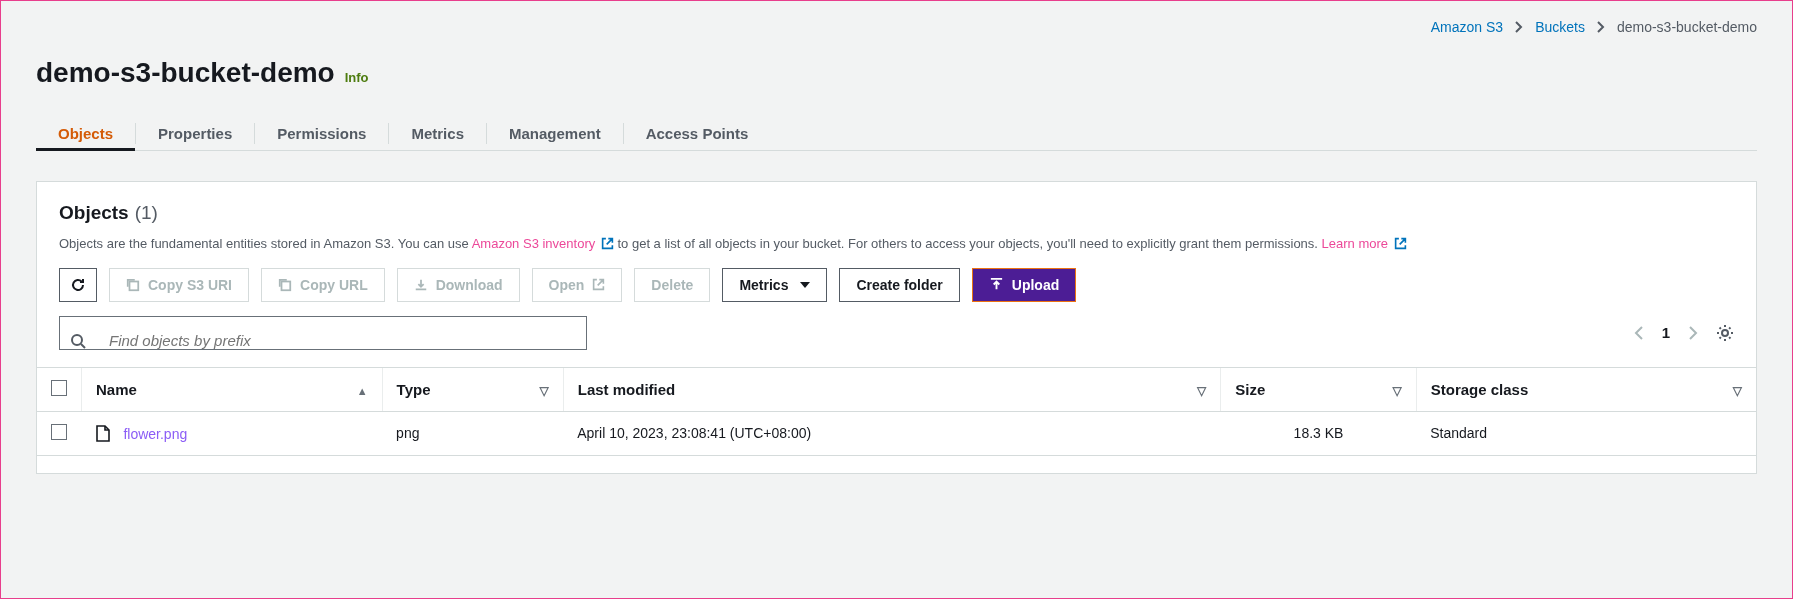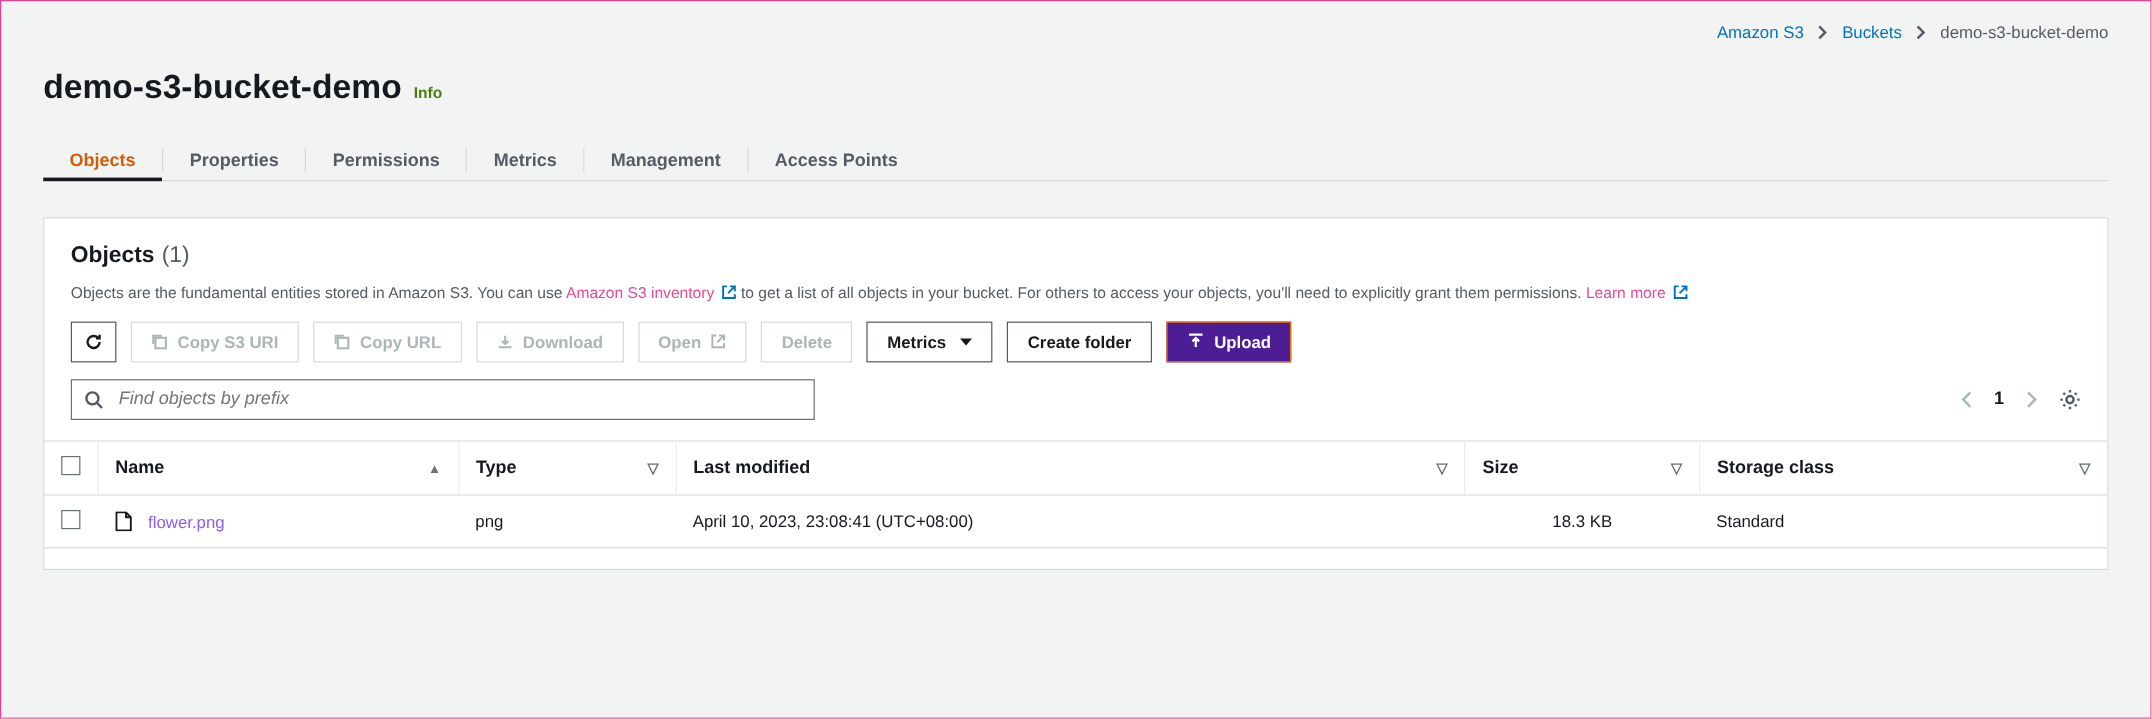--- a/index.html
+++ b/index.html
@@ -125,26 +125,26 @@
   }
   .filter-row {
     display: flex;
     align-items: center;
     justify-content: space-between;
     gap: 12px;
     margin-bottom: 10px;
   }
   .search-wrap {
     display: flex;
-    align-items: center;
+    align-items: flex-end;
     border: 1px solid #687078;
     height: 34px;
-    width: 620px;
+    width: 528px;
     padding: 0 10px;
-    gap: 13px;
+    gap: 23px;
   }
   .search-wrap input {
     border: none;
     outline: none;
     flex: 1;
     font-size: 15px;
     font-style: italic;
     color: #687078;
     background: transparent;
   }

